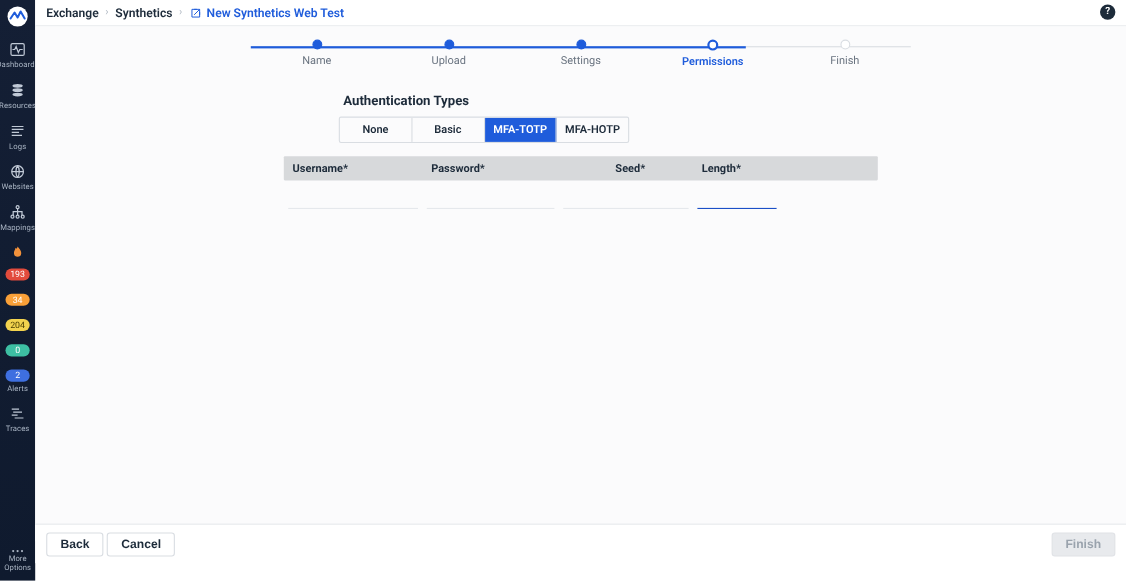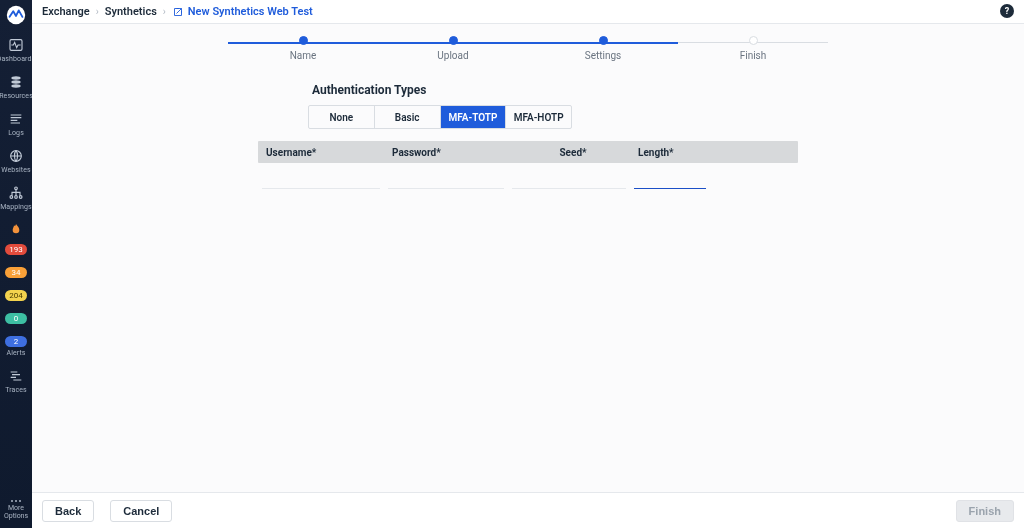--- a/index.html
+++ b/index.html
@@ -117,23 +117,23 @@
   .cell.c2{flex:0 0 124px;}
   .cell.c3{flex:0 0 122px;}
   .cell.c4{flex:0 0 128px;}
   .cell.c5{flex:1 1 auto;}
   .uline{height:1px;background:var(--border-light);position:relative;top:0;}
   .len-field{height:18px;border:none;border-bottom:1.5px solid var(--blue-strong);width:72px;
     background:transparent;outline:none;font-size:11px;}
 
   
   .footer{
-    position:absolute;left:32px;right:0;bottom:0;height:36px;
+    position:absolute;left:32px;right:0;bottom:16px;height:36px;
     border-top:1px solid var(--border-light);background:#fff;
-    display:flex;align-items:center;padding:0 10px;gap:16px;
+    display:flex;align-items:center;padding:0 10px;gap:3px;
   }
   .btn{height:22px;padding:0 12px;border:1px solid var(--border);background:#fff;border-radius:3px;
     font-size:11px;font-weight:600;color:var(--text);display:flex;align-items:center;cursor:pointer;}
   .btn.primary{margin-left:auto;background:#e8eaed;border-color:#e0e2e6;color:#9aa3ad;cursor:default;}
 </style>
 </head>
 <body>
 
 <div class="sidebar">
   <div class="logo">
@@ -258,20 +258,24 @@
       <div class="slabel">Name</div>
     </div>
     <div class="step done">
       <div class="dot"></div>
       <div class="slabel">Upload</div>
     </div>
     <div class="step done">
       <div class="dot"></div>
       <div class="slabel">Settings</div>
     </div>
+    <div class="step current">
+      <div class="dot"></div>
+      <div class="slabel">Permissions</div>
+    </div>
     <div class="step">
       <div class="dot"></div>
       <div class="slabel">Finish</div>
     </div>
   </div>
 
   <div class="section">
     <div class="section-title">Authentication Types</div>
     <div class="auth-tabs">
       <div class="auth-tab">None</div>

